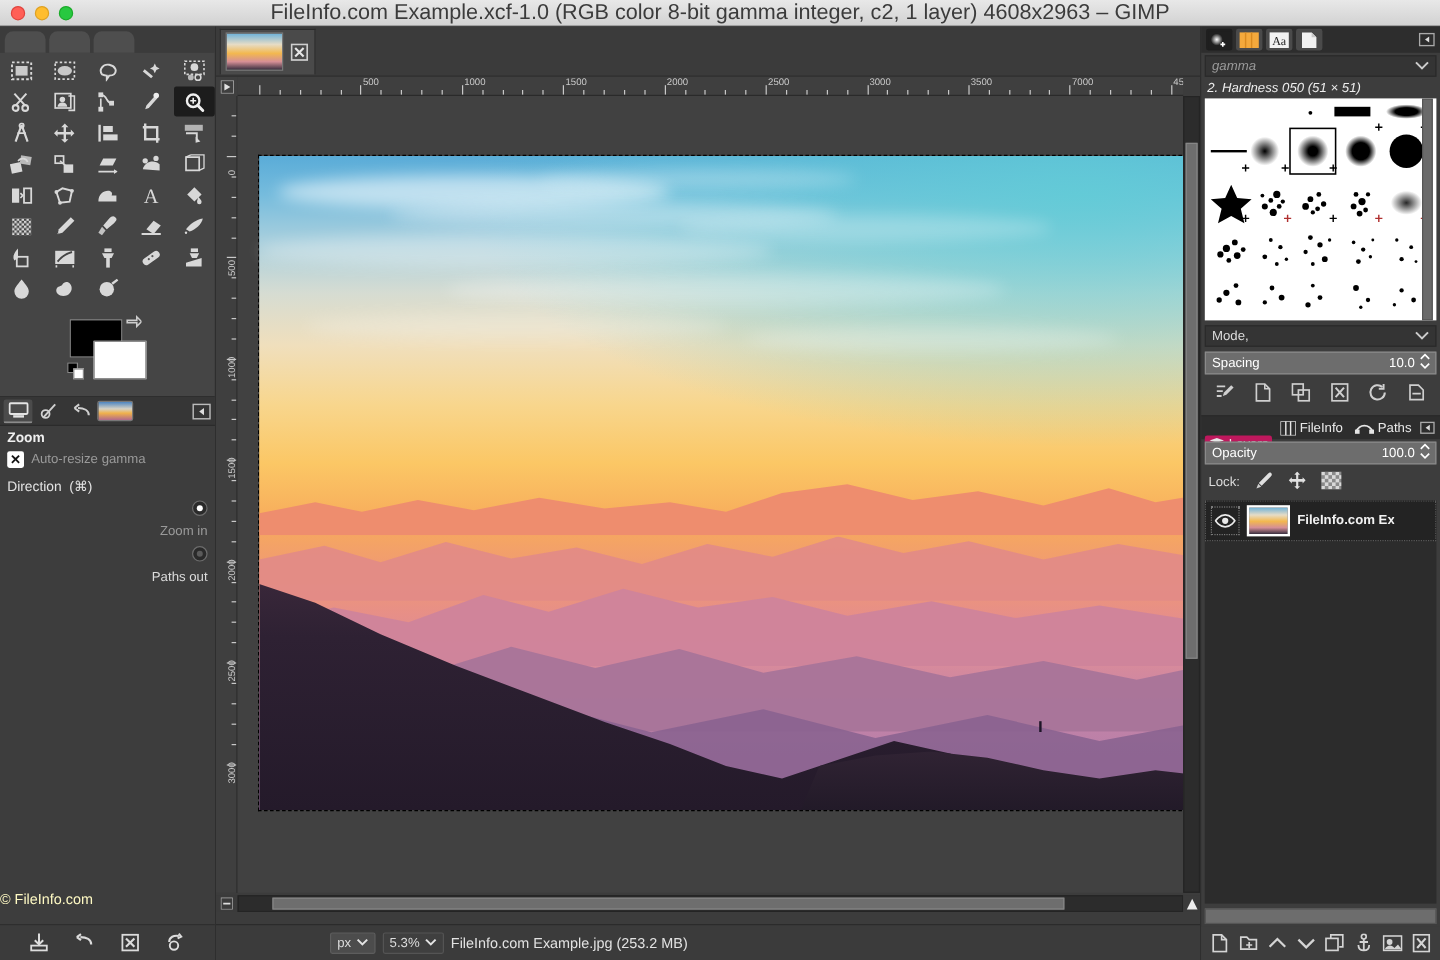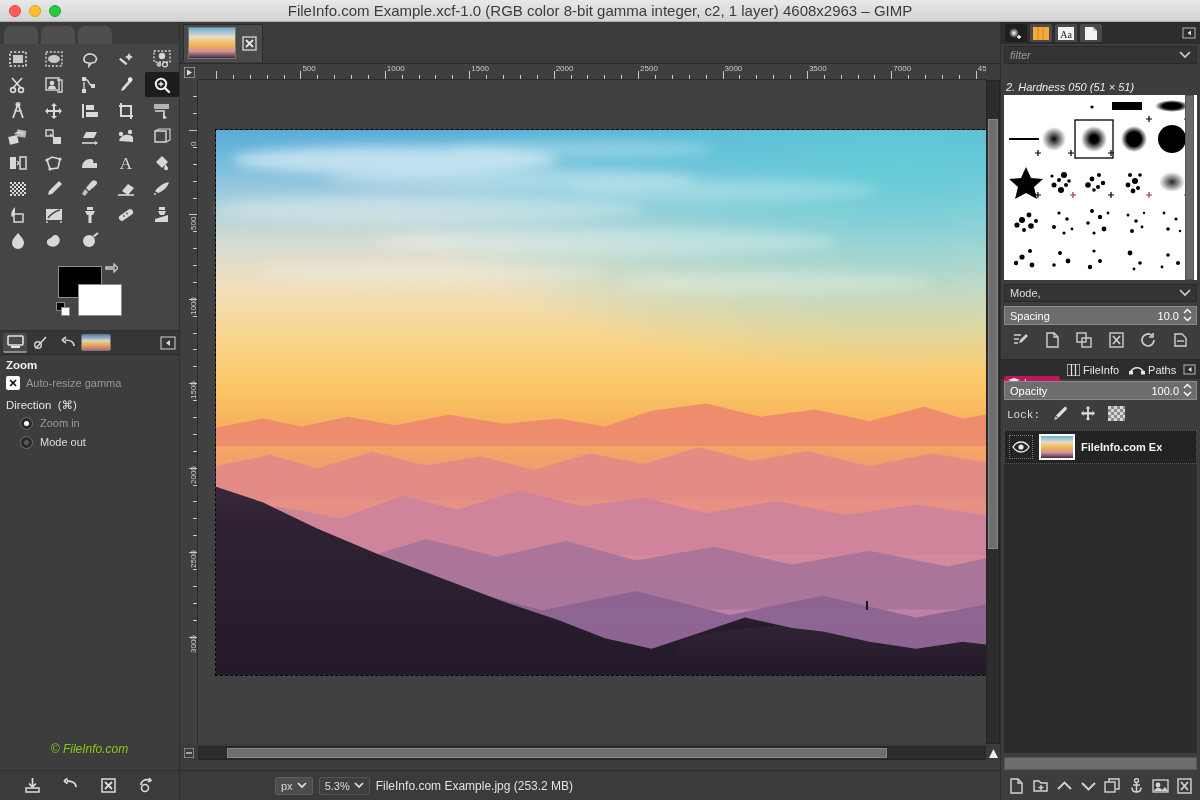--- a/index.html
+++ b/index.html
@@ -18,21 +18,21 @@
     border-bottom:1px solid #b0b0b0;
     display:flex; align-items:center;
   }
   .lights{ display:flex; gap:8px; padding-left:9px; }
   .light{ width:12px; height:12px; border-radius:50%; }
   .l-red{ background:#ff5f57; border:1px solid #e0443e; }
   .l-yel{ background:#ffbd2e; border:1px solid #dea123; }
   .l-grn{ background:#28c840; border:1px solid #1aab29; }
   .title-text{
     position:absolute; left:0; right:0; text-align:center;
-    color:#3b3b3b; font-size:15px; pointer-events:none;
+    color:#3b3b3b; font-size:18px; pointer-events:none;
   }
 
   
   .body-row{ position:absolute; left:0; top:22px; width:1200px; height:778px; display:flex; }
 
   
   .leftcol{ width:180px; height:778px; background:#454545; display:flex; flex-direction:column;
             border-right:1px solid #2e2e2e; }
   .tb-tabs{ height:22px; background:#3b3b3b; display:flex; align-items:flex-end; padding-left:4px; }
   .tb-tab{ width:34px; height:18px; background:#4e4e4e; border-radius:7px 7px 0 0; margin-right:3px; }
@@ -66,23 +66,23 @@
   .opt-title{ padding:4px 6px 3px; font-weight:bold; font-size:11.5px; color:#efefef; }
   .opt-row{ display:flex; align-items:center; padding:2px 6px; gap:6px; }
   .chk{ width:14px; height:14px; background:#fff; color:#111; display:flex; align-items:center;
         justify-content:center; font-size:11px; font-weight:bold; border-radius:2px; }
   .muted{ color:#9a9a9a; }
   .opt-sub{ padding:6px 6px 2px; font-size:11.5px; color:#e3e3e3; }
   .radio{ width:13px; height:13px; border-radius:50%; background:#2a2a2a; border:1px solid #6d6d6d;
           display:flex; align-items:center; justify-content:center; }
   .radio.on::after{ content:""; width:5px; height:5px; border-radius:50%; background:#fff; }
   .radio.off::after{ content:""; width:5px; height:5px; border-radius:50%; background:#5a5a5a; }
-  .radio-row{ display:flex; align-items:flex-start; gap:7px; padding:3px 6px 3px 20px; }
-
-  .watermark{ text-align:center; color:#84cc16; font-size:12px; padding-bottom:14px;font-style:italic; }
+  .radio-row{ display:flex; align-items:flex-end; gap:7px; padding:3px 6px 3px 20px;flex-direction:column; }
+
+  .watermark{ color:#fef9c3; font-size:12px; padding-bottom:14px; }
   .left-btnbar{ height:30px; background:#3b3b3b; border-top:1px solid #2e2e2e;
                 display:flex; align-items:center; justify-content:space-around; padding:0 14px; }
   .left-btnbar .b{ width:20px; height:20px; display:flex; align-items:center; justify-content:center; }
 
   
   .centercol{ flex:1; display:flex; flex-direction:column; background:#3c3c3c; }
   .img-tabbar{ height:42px; background:#3b3b3b; display:flex; align-items:center; padding-left:3px;
                border-bottom:1px solid #2b2b2b; }
   .img-tab{ display:flex; align-items:center; height:38px; background:#4a4a4a; border:1px solid #2b2b2b;
             border-bottom:none; padding:2px 4px; gap:4px; }
@@ -138,39 +138,39 @@
   
   .rightcol{ width:200px; height:778px; background:#3d3d3d; border-left:1px solid #2e2e2e;
              display:flex; flex-direction:column; }
   .rd-tabbar{ height:22px; background:#2d2d2d; display:flex; align-items:center; padding:0 4px; gap:3px; }
   .rd-tab{ width:22px; height:18px; border-radius:2px; display:flex; align-items:center; justify-content:center;
            background:#4a4a4a; font-size:10px; }
   .rd-tab.sel{ background:#1f1f1f; }
   .rd-menu{ margin-left:auto; width:14px; height:14px; }
   .filterbar{ height:18px; background:#343434; border:1px solid #2a2a2a; margin:2px 3px;
               display:flex; align-items:center; padding:0 5px; }
-  .brushname{ padding:2px 5px; font-style:italic; font-size:11px; color:#ededed;margin-top:13px; }
+  .brushname{ padding:2px 5px; font-style:italic; font-size:11px; color:#ededed; }
   .brushgrid{ margin:0 3px; height:185px; background:#fff; position:relative; overflow:hidden; }
   .bscroll{ position:absolute; right:3px; top:0; width:9px; height:185px; background:#6a6a6a; border:1px solid #555; }
   .combo{ height:18px; margin:4px 3px 2px; background:#343434; border:1px solid #2a2a2a;
           display:flex; align-items:center; padding:0 5px; }
   .spin{ height:19px; margin:2px 3px; background:#6d6d6d; border:1px solid #8a8a8a;
          display:flex; align-items:center; padding:0 3px 0 5px; color:#fff; }
   .spin .v{ margin-left:auto; }
   .spin .arrows{ width:11px; margin-left:3px; color:#fff; }
   .iconrow{ display:flex; justify-content:space-around; align-items:center; height:26px; padding:0 4px; }
   .iconrow .b{ width:22px; height:20px; display:flex; align-items:center; justify-content:center; }
 
   .layers-tabbar{ height:20px; background:#2d2d2d; display:flex; align-items:center; padding:0 3px; gap:4px;
                   margin-top:6px; border-top:1px solid #2a2a2a; }
   .ltab{ display:flex; align-items:center; gap:3px; font-size:11px; color:#e9e9e9; padding:1px 3px; border-radius:2px; }
   .ltab.sel{ background:#be185d;margin-top:26px; }
   .moderow{ height:21px; margin:3px 3px 2px; background:#3a3a3a; display:flex; align-items:center; padding:0 4px; gap:4px; }
   .mode-combo{ margin-left:auto; display:flex; align-items:center; gap:3px; }
-  .lockrow{ display:flex; align-items:center; gap:12px; padding:4px 6px;font-family:Liberation Mono, monospace; }
+  .lockrow{ display:flex; align-items:center; gap:12px; padding:4px 6px; }
   .layerlist{ flex:1; background:#2c2c2c; margin:2px 3px; overflow:hidden; }
   .layerrow{ display:flex; align-items:center; height:34px; padding:0 4px; gap:6px; background:#232323;
              border:1px dotted #5a5a5a; }
   .eye{ width:24px; height:24px; display:flex; align-items:center; justify-content:center; border:1px dotted #7a7a7a; }
   .lthumb{ width:36px; height:26px; border:2px solid #fff;
      background:linear-gradient(#6fb2d8 0%,#e6dcc6 28%,#f3b84f 52%,#d58f96 76%,#3a3040 100%); }
   .lname{ font-size:11px; font-weight:bold; color:#f2f2f2; white-space:nowrap; overflow:hidden; }
   .rd-bottom-scroll{ height:13px; margin:2px 3px; background:#6d6d6d; border:1px solid #565656; }
   .rd-btnrow{ height:28px; display:flex; align-items:center; justify-content:space-around; padding:0 3px;
               background:#3d3d3d; }
@@ -516,21 +516,21 @@
           <span>Direction</span>
           &nbsp;<span>(⌘)</span>
         </div>
 
         <div class="radio-row">
           <div class="radio on"></div>
           <span class="muted">Zoom in</span>
         </div>
         <div class="radio-row">
           <div class="radio off"></div>
-          <span>Mode out</span>
+          <span>Paths out</span>
         </div>
 
         <div style="flex:1"></div>
         <div class="watermark">© FileInfo.com</div>
       </div>
 
       <div class="left-btnbar">
         <div class="b">
           <svg width="17" height="17" viewBox="0 0 17 17">
               <path d="M8.5 1v8M5 6.5l3.5 3.5L12 6.5" stroke="#dcdcdc" stroke-width="1.7" fill="none"></path>
@@ -785,21 +785,21 @@
         </div>
         <div class="rd-menu">
           <svg width="14" height="14" viewBox="0 0 14 14">
               <rect x="1" y="2" width="12" height="10" fill="none" stroke="#aaa" stroke-width="1.1"></rect>
               <path d="M9 4.5L5.5 7 9 9.5z" fill="#ddd"></path>
             </svg>
         </div>
       </div>
 
       <div class="filterbar">
-        <span class="muted" style="font-style:italic">filter</span>
+        <span class="muted" style="font-style:italic">gamma</span>
         <svg style="margin-left:auto" width="12" height="8" viewBox="0 0 12 8">
             <path d="M1 1l5 5 5-5" fill="none" stroke="#ccc" stroke-width="1.7"></path>
           </svg>
       </div>
 
       <div class="brushname">2. Hardness 050 (51 × 51)</div>
 
       <div class="brushgrid">
         <svg width="194" height="185" viewBox="0 0 194 185" style="display:block">
           <defs>

